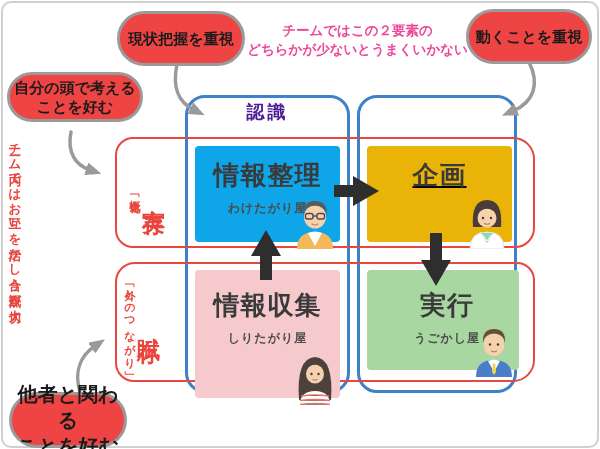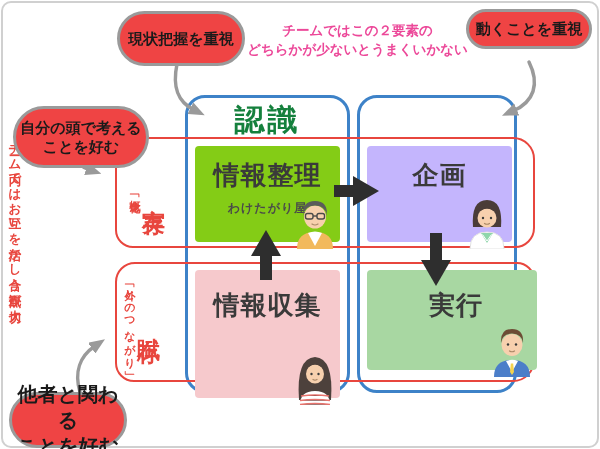--- a/index.html
+++ b/index.html
@@ -4,49 +4,49 @@
 <style>
   html,body{margin:0;padding:0;background:#fff;}
   body{font-family:"Liberation Sans","DejaVu Sans",sans-serif;}
   .canvas{position:relative;width:600px;height:449px;background:#fff;overflow:hidden;}
   .frame{position:absolute;inset:1px;border:2px solid #d0d0d0;border-radius:10px;pointer-events:none;z-index:0;}
 
   
   .col{position:absolute;border:3px solid #3d82c8;border-radius:20px;box-sizing:border-box;z-index:1;background:transparent;}
   .col-1{left:185px;top:95px;width:165px;height:298px;}
   .col-2{left:357px;top:95px;width:160px;height:298px;}
-  .col-header{position:absolute;top:100px;font-size:30px;font-weight:bold;color:#15803d;letter-spacing:3px;z-index:2;text-align:center;}
+  .col-header{position:absolute;top:100px;font-size:18px;font-weight:bold;color:#4c1d95;letter-spacing:3px;z-index:2;text-align:center;}
   .col-header-1{left:185px;width:165px;}
   .col-header-2{left:357px;width:160px;}
 
   
   .row-box{position:absolute;border:2.5px solid #e8463e;box-sizing:border-box;z-index:2;background:transparent;}
   .row-1{left:115px;top:137px;width:420px;height:111px;border-radius:18px 22px 20px 18px;}
   .row-2{left:115px;top:262px;width:420px;height:120px;border-radius:20px 18px 22px 19px;}
   .row-label-group{position:absolute;display:flex;align-items:center;justify-content:center;z-index:3;}
   .row-label-group-1{left:129px;top:137px;height:111px;}
   .row-label-group-2{left:124px;top:262px;height:120px;}
   .row-sublabel{writing-mode:vertical-rl;font-size:11px;font-weight:bold;color:#e8463e;line-height:1;letter-spacing:1px;}
   .row-label{writing-mode:vertical-rl;font-size:23px;font-weight:bold;color:#e8463e;line-height:1;letter-spacing:3px;margin-left:2px;}
 
   
   .quad{position:absolute;border-radius:4px;z-index:3;display:flex;flex-direction:column;align-items:center;padding-top:16px;box-sizing:border-box;}
   .q1{left:195px;top:146px;width:145px;height:96px;}
   .q2{left:367px;top:146px;width:145px;height:96px;}
   .q3{left:195px;top:270px;width:145px;height:128px;padding-top:22px;}
-  .q4{left:367px;top:270px;width:170px;height:100px;padding-top:22px;padding-left:8px;}
+  .q4{left:367px;top:270px;width:152px;height:100px;padding-top:22px;padding-left:8px;}
   .quad-title{font-size:26px;font-weight:bold;color:#3a3a3a;line-height:1;letter-spacing:1px;}
   .quad-sub{font-size:12px;font-weight:bold;color:#4a4a4a;margin-top:12px;letter-spacing:1px;}
   .avatar{position:absolute;right:2px;bottom:-7px;width:46px;height:52px;}
 
   
   .bubble{position:absolute;background:#ef4444;border:3px solid #9a9a9a;border-radius:28px;display:flex;flex-direction:column;align-items:center;justify-content:center;text-align:center;font-weight:bold;color:#1a1a1a;font-size:15px;line-height:1.3;z-index:6;box-sizing:border-box;}
   .bubble-top-left{left:117px;top:11px;width:128px;height:55px;}
-  .bubble-top-right{left:466px;top:9px;width:126px;height:40px;}
-  .bubble-left{left:13px;top:72px;width:136px;height:62px;border-radius:31px;margin-top:34px;}
+  .bubble-top-right{left:466px;top:9px;width:126px;height:55px;}
+  .bubble-left{left:7px;top:72px;width:136px;height:50px;border-radius:31px;}
   .bubble-bottom-left{left:9px;top:392px;width:118px;height:56px;font-size:20px;}
 
   
   .blue-note{position:absolute;left:245px;top:22px;width:225px;text-align:center;font-size:13.5px;font-weight:bold;color:#ec4899;line-height:1.4;z-index:5;}
   .side-note{position:absolute;left:6px;top:134px;height:252px;writing-mode:vertical-rl;font-size:12.5px;font-weight:bold;color:#e8463e;letter-spacing:0.5px;z-index:5;}
 
   .overlay-svg{position:absolute;left:0;top:0;width:600px;height:449px;z-index:4;pointer-events:none;}
 </style>
 </head>
 <body>
@@ -63,72 +63,74 @@
 
   <div class="row-label-group row-label-group-1">
     <span class="row-sublabel">「概念化」</span>
     <span class="row-label">実存</span>
   </div>
   <div class="row-label-group row-label-group-2">
     <span class="row-sublabel">「外とのつながり」</span>
     <span class="row-label">賦存</span>
   </div>
 
-  <div class="quad q1" style="background-color: #84cc16;">
+  <div class="quad q1" style="background-color: #0ea5e9;">
     <div class="quad-title">情報整理</div>
     <div class="quad-sub">わけたがり屋</div>
     <svg class="avatar" viewBox="0 0 46 52">
       <path d="M5,52 Q5,35 23,35 Q41,35 41,52 Z" fill="#f2b95c"></path>
       <path d="M16,36 L23,49 L30,36 Q23,33 16,36 Z" fill="#ffffff"></path>
       <ellipse cx="23" cy="20" rx="11" ry="11.5" fill="#f7d0ae"></ellipse>
       <path d="M11,19 Q10,4 23,4 Q36,4 35,19 Q34,9 23,8.5 Q12,9 11,19 Z" fill="#5b5b5b"></path>
       <g stroke="#4a4a4a" stroke-width="1.4" fill="none">
         <rect x="13.5" y="16.5" width="7.5" height="5.5" rx="2"></rect>
         <rect x="25" y="16.5" width="7.5" height="5.5" rx="2"></rect>
         <line x1="21" y1="19" x2="25" y2="19"></line>
       </g>
       <path d="M20,27 Q23,29 26,27" stroke="#a86" stroke-width="1.2" fill="none" stroke-linecap="round"></path>
     </svg>
   </div>
 
-  <div class="quad q2" style="background-color: #c4b5fd;">
+  <div class="quad q2" style="background-color: #eab308; text-decoration: underline;">
     <div class="quad-title">企画</div>
     <svg class="avatar" viewBox="0 0 46 52">
       <path d="M6,52 Q6,35 23,35 Q40,35 40,52 Z" fill="#ffffff" stroke="#e2e2e2" stroke-width="1"></path>
       <path d="M17,36 L23,46 L29,36 Z" fill="#8fd6ab"></path>
       <path d="M18.5,37.5 L23,44 L27.5,37.5" stroke="#ffffff" stroke-width="1" fill="none"></path>
       <path d="M9,30 Q7,3 23,3 Q39,3 37,30 Z" fill="#4a3c38"></path>
       <ellipse cx="23" cy="21" rx="9.5" ry="9.5" fill="#f7d0ae"></ellipse>
       <path d="M12.5,17 Q13,7.5 23,7.5 Q33,7.5 33.5,17 Q28,11.5 23,11.5 Q18,11.5 12.5,17 Z" fill="#4a3c38"></path>
       <circle cx="19" cy="21" r="1.2" fill="#3a3a3a"></circle>
       <circle cx="27" cy="21" r="1.2" fill="#3a3a3a"></circle>
       <path d="M20.5,26.5 Q23,28 25.5,26.5" stroke="#a86" stroke-width="1.2" fill="none" stroke-linecap="round"></path>
     </svg>
   </div>
 
   <div class="quad q3" style="background-color: rgb(246, 201, 204);">
     <div class="quad-title">情報収集</div>
+    <div class="quad-sub">しりたがり屋</div>
     <svg class="avatar" viewBox="0 0 46 52">
       <path d="M7,47 Q4,5 23,4 Q42,5 39,47 Z" fill="#4d413c"></path>
       <path d="M8,52 Q8,38 23,38 Q38,38 38,52 Z" fill="#ffffff"></path>
       <g stroke="#e8736d" stroke-width="1.6">
         <path d="M9,43 Q23,41 37,43"></path>
         <path d="M8,47.5 Q23,45.5 38,47.5"></path>
         <path d="M8,51.5 Q23,49.5 38,51.5"></path>
       </g>
       <ellipse cx="23" cy="21" rx="9" ry="9.5" fill="#f7d0ae"></ellipse>
       <path d="M13,18 Q13,7 23,7 Q33,7 33,18 Q28,11 23,11.5 Q18,11 13,18 Z" fill="#4d413c"></path>
       <circle cx="19.5" cy="21" r="1.2" fill="#3a3a3a"></circle>
       <circle cx="26.5" cy="21" r="1.2" fill="#3a3a3a"></circle>
       <path d="M21,26.5 Q23,27.8 25,26.5" stroke="#a86" stroke-width="1.2" fill="none" stroke-linecap="round"></path>
     </svg>
   </div>
 
   <div class="quad q4" style="background-color: rgb(168, 215, 162);">
     <div class="quad-title">実行</div>
+    <div class="quad-sub">うごかし屋</div>
     <svg class="avatar" viewBox="0 0 46 52">
       <path d="M5,52 Q5,35 23,35 Q41,35 41,52 Z" fill="#4b7ec9"></path>
       <path d="M17,36 L23,47 L29,36 Q23,33.5 17,36 Z" fill="#ffffff"></path>
       <path d="M21.8,38.5 L24.2,38.5 L25,47 L23,50 L21,47 Z" fill="#f5d34e"></path>
       <ellipse cx="23" cy="20" rx="10.5" ry="11" fill="#f7d0ae"></ellipse>
       <path d="M12,18 Q11,4 23,4 Q35,4 34,18 Q33,9 23,8.5 Q13,9 12,18 Z" fill="#6d4c35"></path>
       <circle cx="19" cy="19.5" r="1.2" fill="#3a3a3a"></circle>
       <circle cx="27" cy="19.5" r="1.2" fill="#3a3a3a"></circle>
       <path d="M20.5,26 Q23,27.5 25.5,26" stroke="#a86" stroke-width="1.2" fill="none" stroke-linecap="round"></path>
     </svg>

